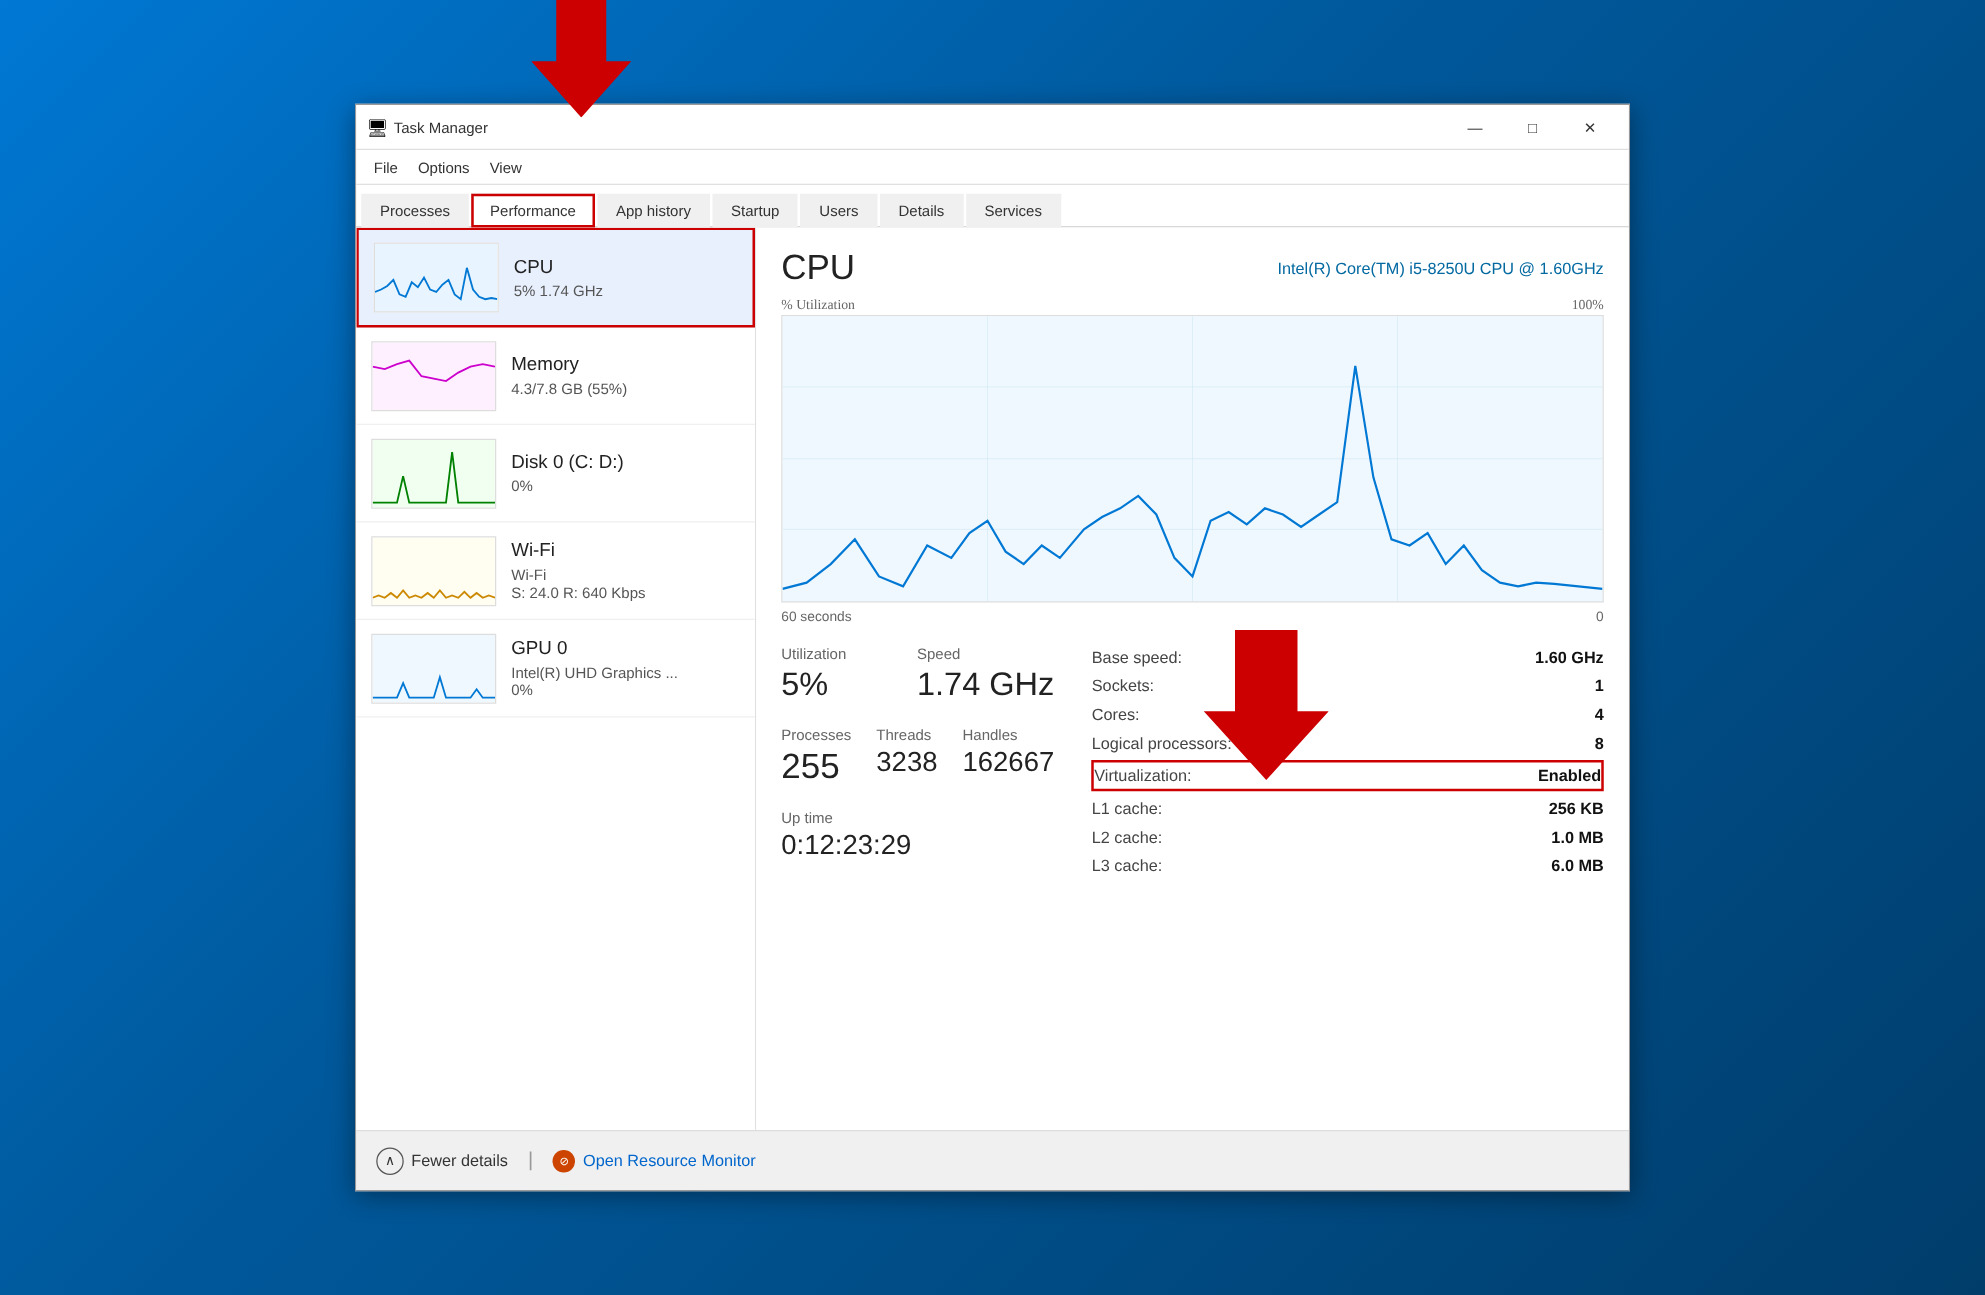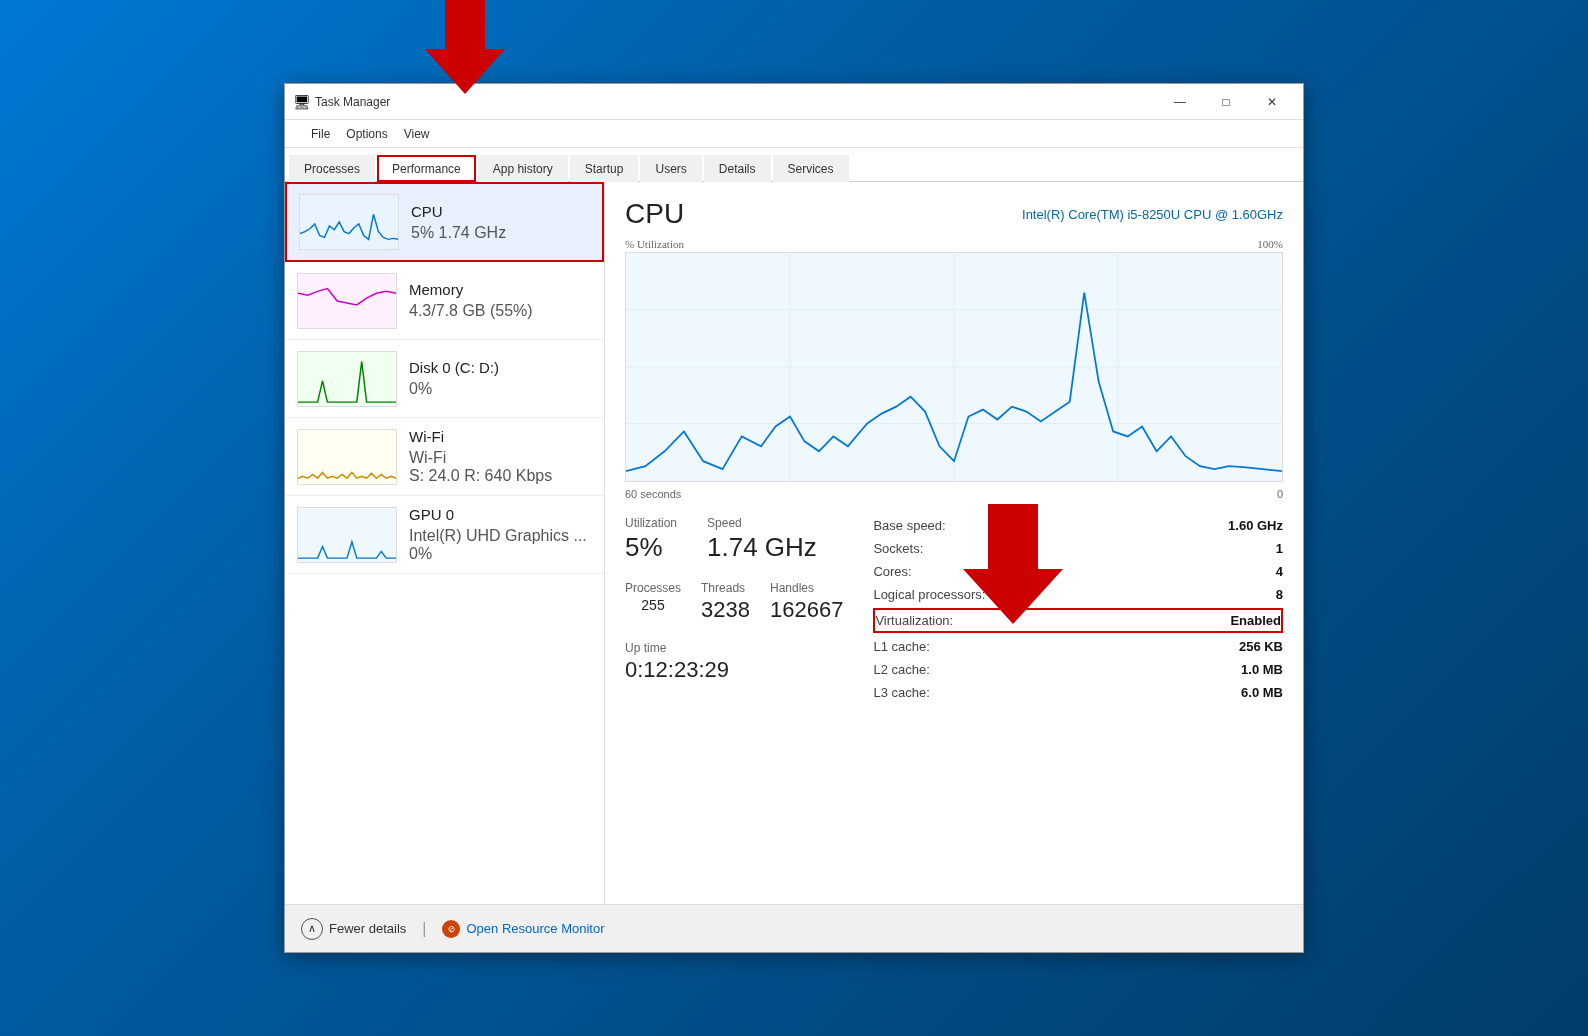--- a/index.html
+++ b/index.html
@@ -62,21 +62,21 @@
       border: none;
       background: transparent;
     }
 
     
     .menubar {
       background: #ffffff;
       height: 28px;
       display: flex;
       align-items: center;
-      padding: 0 18px;
+      padding: 0 6px;
       border-bottom: 1px solid #e0e0e0;
       flex-shrink: 0;
     }
     .menubar-item {
       padding: 4px 8px;
       font-size: 12px;
       color: #333;
       cursor: pointer;
     }
 
@@ -154,21 +154,21 @@
     .sidebar-info {
       flex: 1;
     }
     .sidebar-name {
       font-size: 15px;
       font-weight: 400;
       color: #222;
       margin-bottom: 4px;
     }
     .sidebar-detail {
-      font-size: 16px;
+      font-size: 12px;
       color: #555;
     }
 
     
     .mini-chart {
       width: 100%;
       height: 100%;
     }
 
     
@@ -442,34 +442,34 @@
       </div>
 
       <div class="chart-label-bottom">
         <span>60 seconds</span>
         <span>0</span>
       </div>
 
       <div style="display:flex; gap:30px;">
 
         <div style="display:flex;flex-direction:column;gap:18px;min-width:200px;">
-          <div style="display:flex;gap:30px;">
+          <div style="display:flex;gap:30px;justify-content:space-between;">
             <div class="stat-block">
               <span class="stat-label">Utilization</span>
               <span class="stat-value">5%</span>
             </div>
             <div class="stat-block">
               <span class="stat-label">Speed</span>
               <span class="stat-value">1.74 GHz</span>
             </div>
           </div>
           <div style="display:flex;gap:20px;">
             <div class="stat-block">
               <span class="stat-label">Processes</span>
-              <span class="stat-value" style="font-size:14px;text-align:center;">255</span>
+              <span class="stat-value" style="font-size:28px;">255</span>
             </div>
             <div class="stat-block">
               <span class="stat-label">Threads</span>
               <span class="stat-value" style="font-size:22px;">3238</span>
             </div>
             <div class="stat-block">
               <span class="stat-label">Handles</span>
               <span class="stat-value" style="font-size:22px;">162667</span>
             </div>
           </div>

